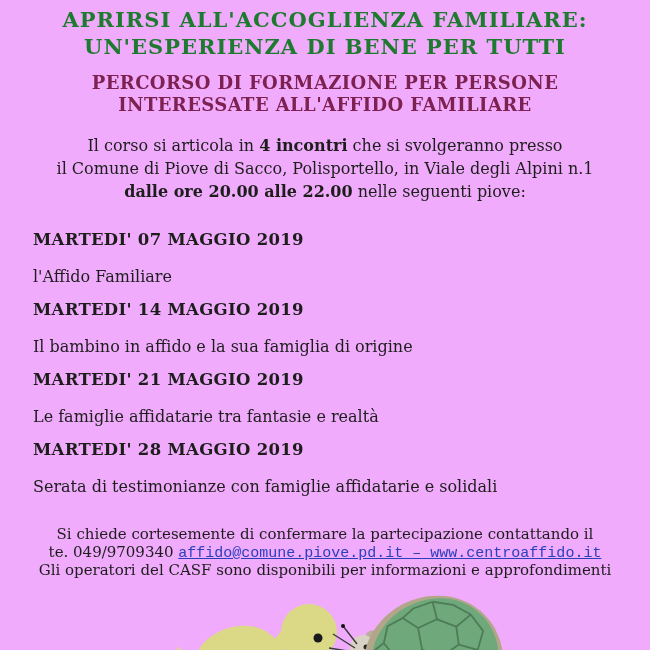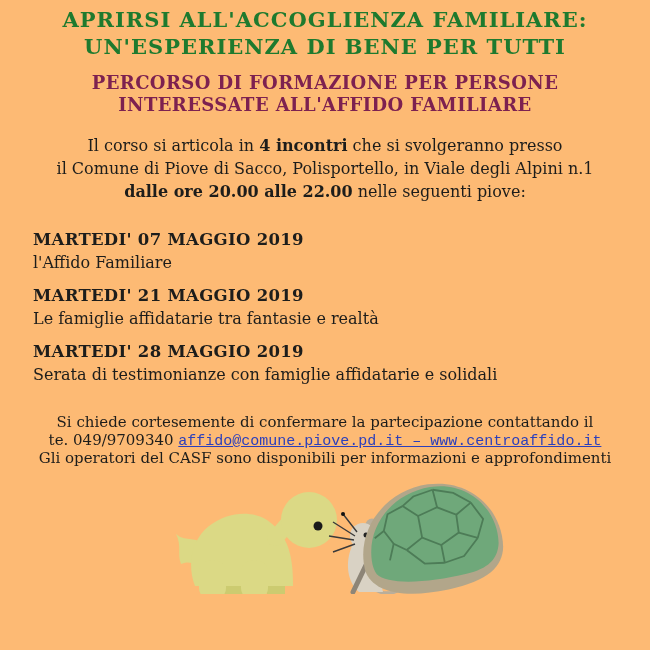--- a/index.html
+++ b/index.html
@@ -13,21 +13,21 @@
     --shell-line-green:#4d7c57;
     --shell-rim-tan:#b2a68a;
     --mouse-light:#d9d2c4;
     --mouse-dark:#b9ae9b;
   }
   html,body{margin:0;padding:0;background:#ffffff;}
   .page{
     position:relative;
     width:650px;height:650px;
     margin:0 auto;
-    background:#fdba74;
+    background:#f0abfc;
     overflow:hidden;
     font-family:"DejaVu Serif","Liberation Serif",serif;
     color:var(--text-dark);
   }
   .title{
     margin:0;padding-top:6px;
     text-align:center;
     font-size:21px;line-height:27px;
     font-weight:bold;letter-spacing:1px;
     color:var(--heading-green);
@@ -45,21 +45,21 @@
     font-size:16px;line-height:23px;
   }
   .sessions{
     margin:26px 0 0 33px;
   }
   .session{margin-bottom:9px;}
   .session-date{
     font-size:16.5px;line-height:21px;font-weight:bold;letter-spacing:0.3px;margin-top:11px;
   }
   .session-topic{
-    margin-top:2px;font-size:16px;line-height:22px;
+    margin-top:16px;font-size:16px;line-height:22px;
   }
   .footer{
     margin-top:28px;
     text-align:center;
     font-size:15px;line-height:17.5px;
   }
   .bold{font-weight:bold;}
   .link{
     color:var(--link-blue);
     text-decoration:underline;
@@ -100,20 +100,24 @@
   <p class="intro">
     <span>Il corso si articola in </span><span class="bold">4 incontri</span><span> che si svolgeranno presso</span><br>
     <span>il Comune di Piove di Sacco, Polisportello, in Viale degli Alpini n.1</span><br>
     <span class="bold">dalle ore 20.00 alle 22.00</span><span> nelle seguenti piove:</span>
   </p>
 
   <div class="sessions">
     <div class="session">
       <div class="session-date">MARTEDI' 07 MAGGIO 2019</div>
       <div class="session-topic">l'Affido Familiare</div>
+    </div>
+    <div class="session">
+      <div class="session-date">MARTEDI' 14 MAGGIO 2019</div>
+      <div class="session-topic">Il bambino in affido e la sua famiglia di origine</div>
     </div>
     <div class="session">
       <div class="session-date">MARTEDI' 21 MAGGIO 2019</div>
       <div class="session-topic">Le famiglie affidatarie tra fantasie e realtà</div>
     </div>
     <div class="session">
       <div class="session-date">MARTEDI' 28 MAGGIO 2019</div>
       <div class="session-topic">Serata di testimonianze con famiglie affidatarie e solidali</div>
     </div>
   </div>

